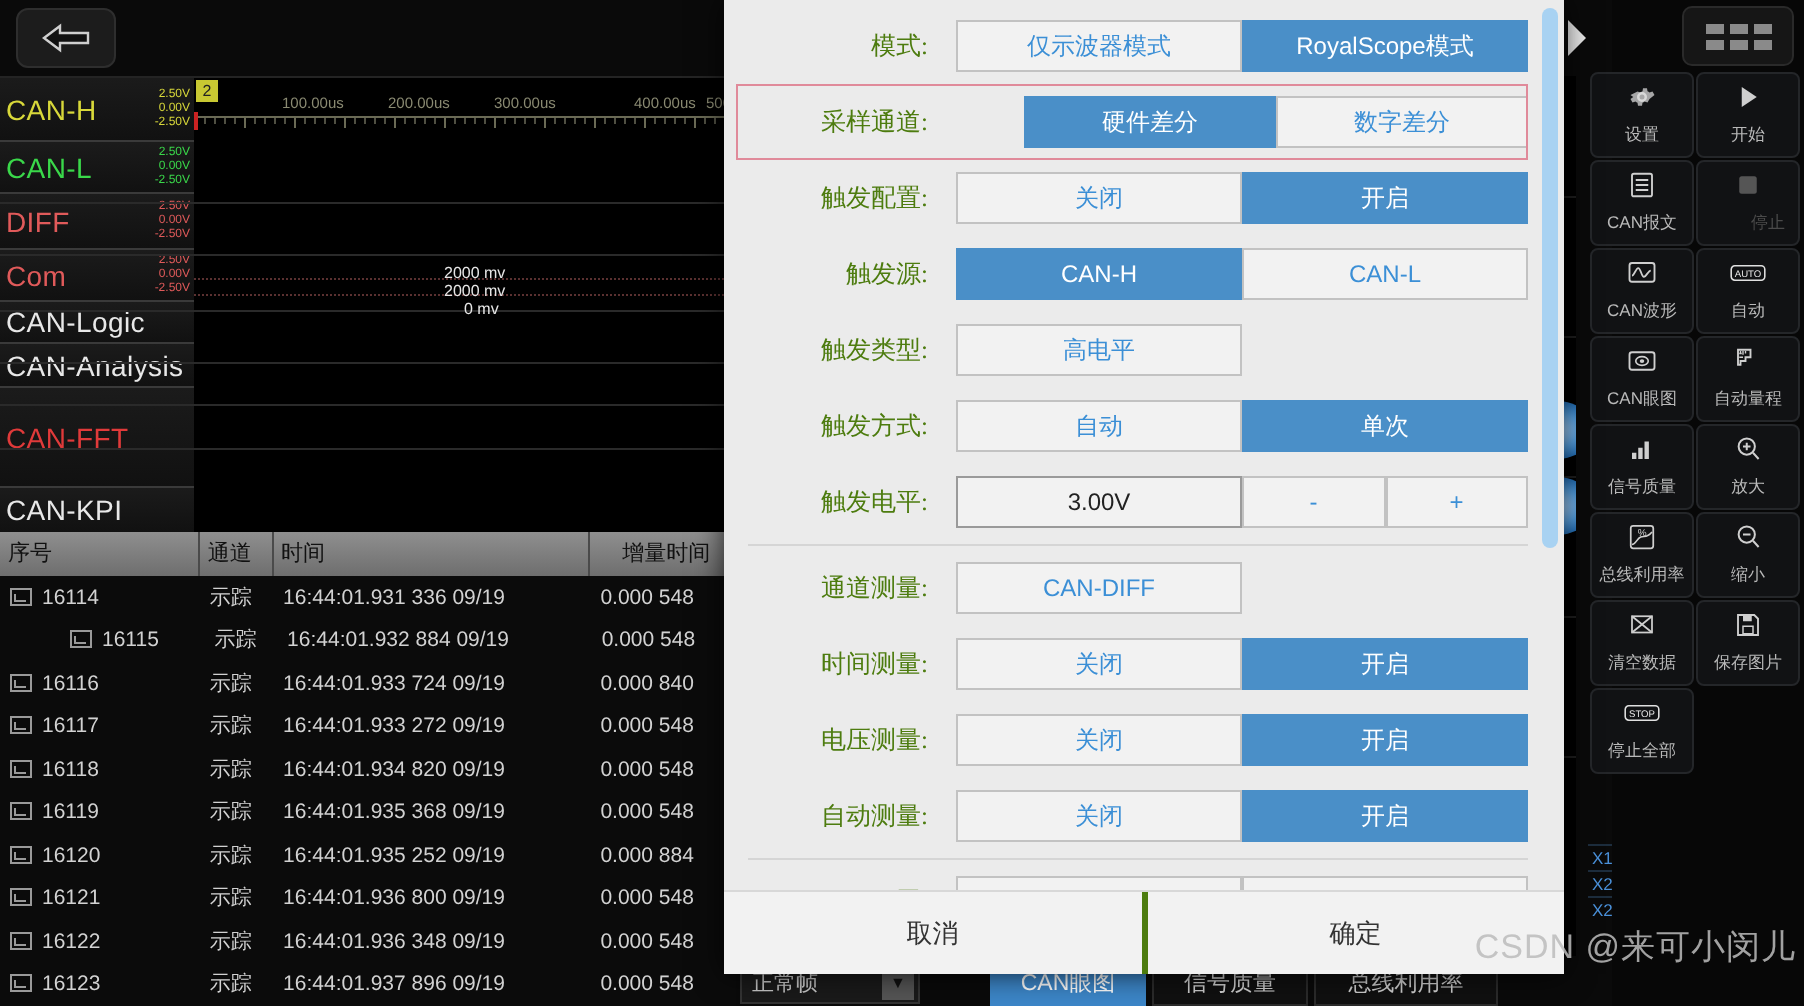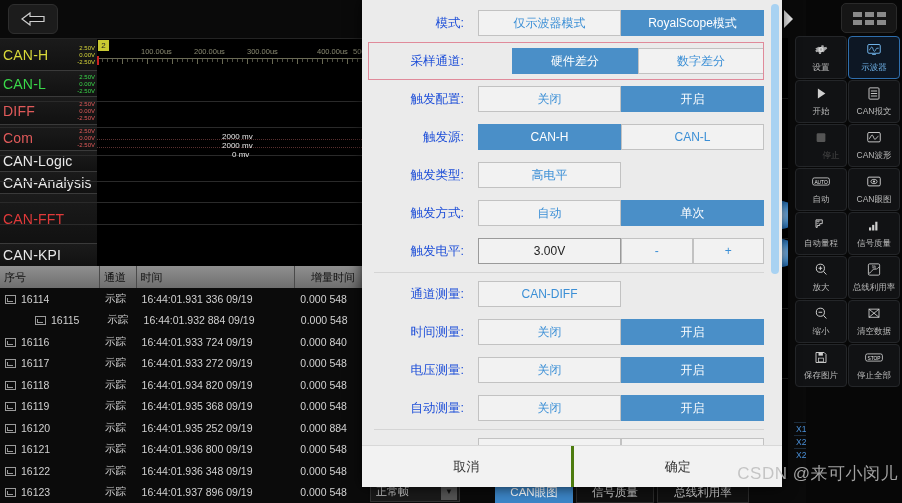--- a/index.html
+++ b/index.html
@@ -110,21 +110,21 @@
   .tool.sel .tlabel { color:#6fb2e8; }
   .tool.dim .tlabel { color:#4a4a4a;margin-left:20px; }
   .tool svg { width:17px; height:17px; }
 
   
   .dlg { position:absolute; left:362px; top:0; width:420px; height:487px;
     background:#ebebeb; box-shadow:0 0 14px rgba(0,0,0,.75); }
   .dlg-body { position:absolute; left:0; top:0; right:0; bottom:42px; overflow:hidden; }
   .frm { padding: 4px 18px 0 6px; }
   .row { display:flex; align-items:center; height:38px; }
-  .row .lbl { width:110px; text-align:right; padding-right:14px; font-size:12.5px; color:#1d4ed8; }
+  .row .lbl { width:110px; text-align:right; padding-right:14px; font-size:12.5px; color:#4d7c0f;font-family:Liberation Serif, serif; }
   .seg { display:flex; flex:1; }
   .opt { flex:1; height:26px; line-height:24px; text-align:center; font-size:12px;
     border:1px solid #c2c2c2; background:#f2f2f2; color:#3b8fd6; }
   .opt.on { background:#4a8fc8; color:#fff; border-color:#4a8fc8; }
   .opt.single { flex:0 0 50%; }
   .val { flex:0 0 50%; height:26px; line-height:24px; text-align:center; font-size:12px;
     border:1px solid #9a9a9a; background:#f2f2f2; color:#222; }
   .stepper { flex:0 0 25%; height:26px; line-height:24px; text-align:center; font-size:12px;
     border:1px solid #c2c2c2; background:#f2f2f2; color:#3b8fd6; }
   .row.hl { outline:1.5px solid #e08a9a; outline-offset:-1px;gap:34px; }
@@ -408,28 +408,20 @@
       </div>
     </div>
     <div class="tools" id="tools">
         <div class="tool">
           <span><svg viewBox="0 0 24 24" style="width: 18px; height: 15px;">
               <path fill="#d8d8d8" d="M12 8a4 4 0 100 8 4 4 0 000-8zm0 6a2 2 0 110-4 2 2 0 010 4z"></path>
               <path fill="#d8d8d8" d="M20 12l2-1.6-1.6-2.8-2.4.8a7 7 0 00-1.6-1l-.4-2.4h-3.2l-.4 2.4a7 7 0 00-1.6 1l-2.4-.8L2.8 10.4 5 12l-2.2 1.6 1.6 2.8 2.4-.8c.5.4 1 .7 1.6 1l.4 2.4h3.2l.4-2.4c.6-.3 1.1-.6 1.6-1l2.4.8 1.6-2.8L20 12z" opacity=".75"></path>
             </svg></span>
           <span class="tlabel">设置</span>
         </div>
-        <div class="tool sel">
-          <span><svg viewBox="0 0 24 24" style="width: 18px; height: 15px;">
-              <rect x="2" y="4" width="20" height="14" rx="2" fill="none" stroke="#6fb2e8" stroke-width="1.6"></rect>
-              <path d="M4 13c2 0 2.5-5 4.5-5s2 7 4 7 2.5-5 4-5h3" fill="none" stroke="#6fb2e8" stroke-width="1.4"></path>
-              <rect x="9" y="19" width="6" height="1.6" fill="#6fb2e8"></rect>
-            </svg></span>
-          <span class="tlabel">示波器</span>
-        </div>
         <div class="tool">
           <span><svg viewBox="0 0 24 24" style="width: 18px; height: 15px;">
               <path fill="#cfcfcf" d="M7 4l12 8-12 8z"></path>
             </svg></span>
           <span class="tlabel">开始</span>
         </div>
         <div class="tool">
           <span><svg viewBox="0 0 24 24" style="width: 18px; height: 15px;">
               <rect x="4" y="3" width="16" height="18" rx="1.5" fill="none" stroke="#cfcfcf" stroke-width="1.5"></rect>
               <path stroke="#cfcfcf" stroke-width="1.5" d="M7 8h10M7 12h10M7 16h10"></path>

